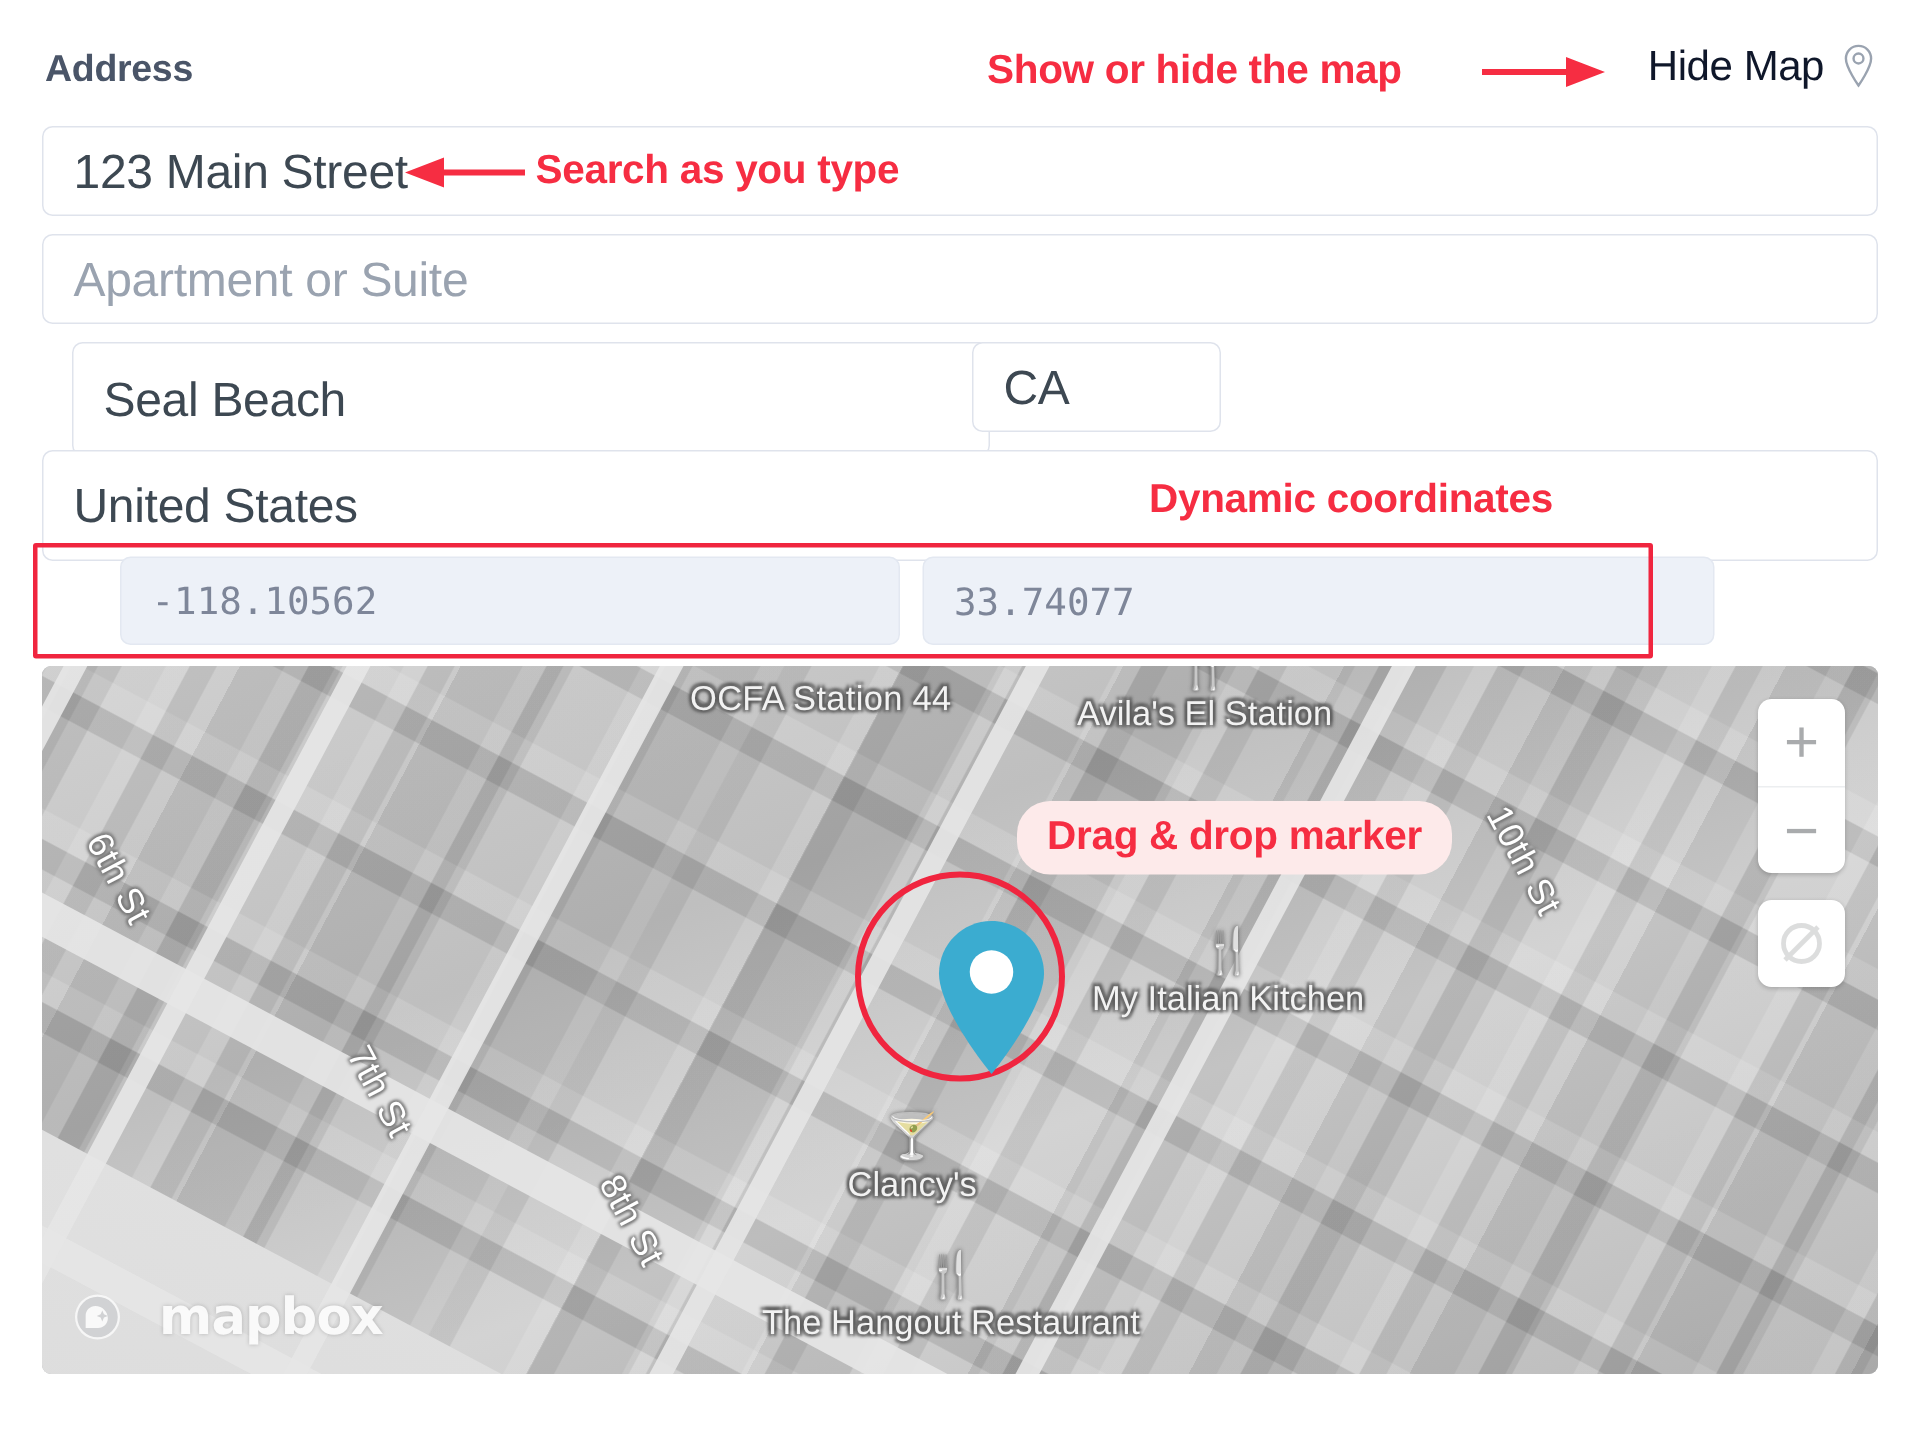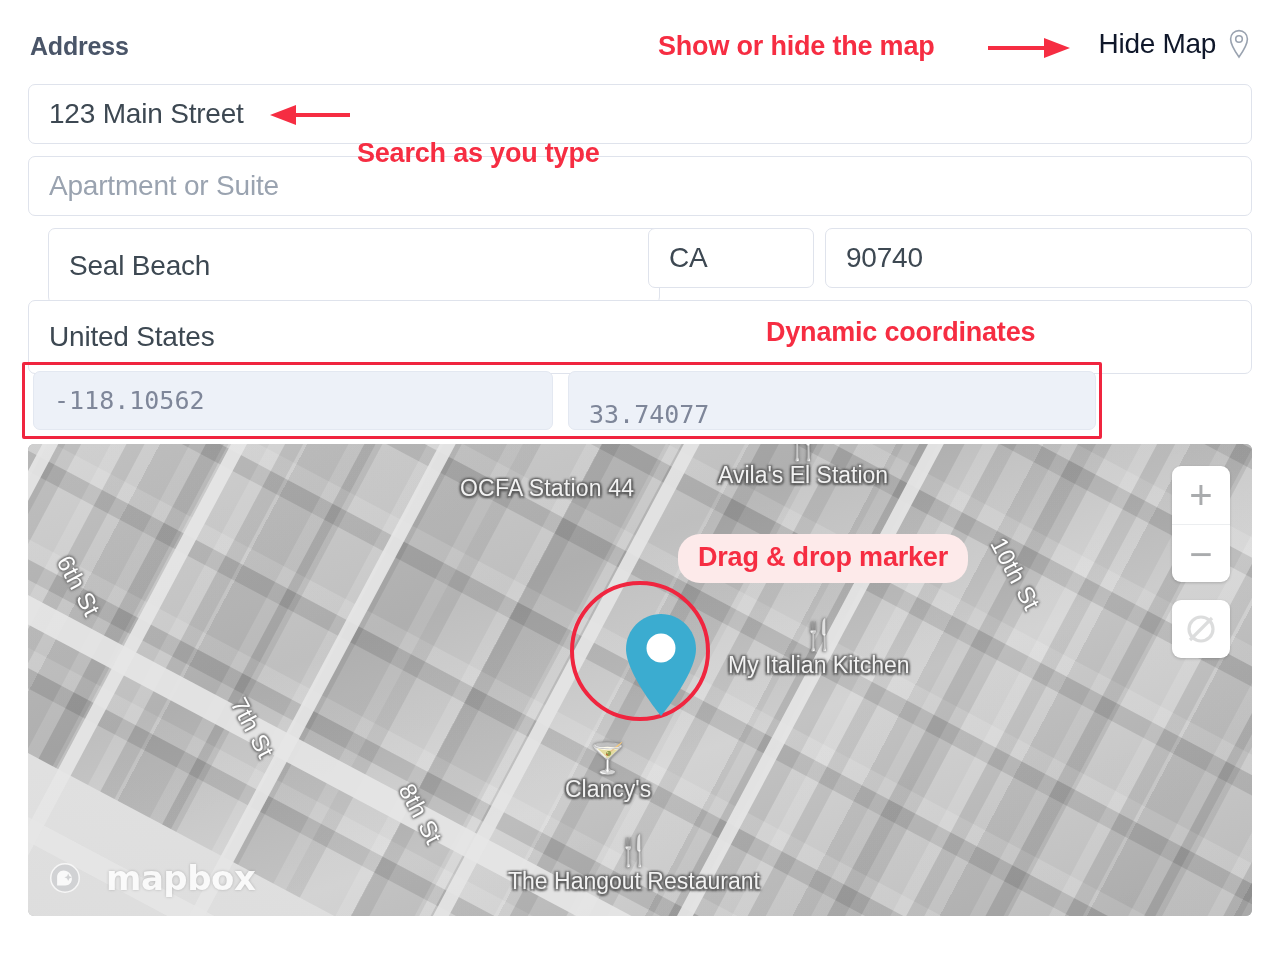--- a/index.html
+++ b/index.html
@@ -50,21 +50,21 @@
 
   
   .field {
     position: absolute;
     background: #ffffff;
     border: 1.5px solid #dfe3ec;
     border-radius: 7px;
     display: flex;
     align-items: center;
     padding: 0 20px;
-    font-size: 28px;
+    font-size: 32px;
     color: #3d4852;
     letter-spacing: -0.2px;
     overflow: hidden;
     white-space: nowrap;
   }
   .field.placeholder { color: #9aa3b0; }
 
   .f-street { left: 28px;  top: 84px;  width: 1224px; height: 60px; }
   .f-apt    { left: 28px;  top: 156px; width: 1224px; height: 60px; }
   .f-city   { left: 28px;  top: 228px; width: 612px;  height: 76px; margin-left: 20px; }
@@ -73,27 +73,28 @@
   .f-country{ left: 28px;  top: 300px; width: 1224px; height: 74px; }
 
   
   .coord {
     position: absolute;
     background: #edf1f8;
     border: 1.5px solid #e3e8f1;
     border-radius: 7px;
     display: flex;
     align-items: center;
-    padding: 0 20px;
+    padding: 13px 20px;
     font-family: "DejaVu Sans Mono", "Liberation Mono", monospace;
     font-size: 25px;
     color: #7e8699;
     letter-spacing: 0px;
     white-space: nowrap;
     overflow: hidden;
+    margin-left: 47px;
   }
   .c-lng  { left: 33px;  top: 371px; width: 520px; height: 59px; }
   .c-lat  { left: 568px; top: 371px; width: 528px; height: 59px; align-items: flex-end; }
   .c-zoom { left: 1110px;top: 371px; width: 142px; height: 59px; }
 
   
   .coord-highlight {
     position: absolute;
     left: 22px; top: 362px;
     width: 1080px; height: 77px;
@@ -174,21 +175,20 @@
     font-family: "Liberation Sans", sans-serif;
     font-size: 23px;
     letter-spacing: 0.2px;
     text-shadow:
       -1.5px -1.5px 2px rgba(90,90,90,0.95),
        1.5px -1.5px 2px rgba(90,90,90,0.95),
       -1.5px  1.5px 2px rgba(90,90,90,0.95),
        1.5px  1.5px 2px rgba(90,90,90,0.95);
     white-space: nowrap;
     pointer-events: none;
-    margin-top: 23px;
   }
   .street-label {
     position: absolute;
     color: #ffffff;
     font-size: 24px;
     font-weight: normal;
     letter-spacing: 0.3px;
     text-shadow:
       -1.2px -1.2px 2px rgba(120,120,120,0.9),
        1.2px -1.2px 2px rgba(120,120,120,0.9),
@@ -298,21 +298,21 @@
     position: absolute;
     color: #f62d42;
     font-weight: bold;
     font-size: 27px;
     letter-spacing: -0.2px;
     white-space: nowrap;
     text-shadow: 0 1px 1px rgba(255,255,255,0.85);
     pointer-events: none;
   }
   .anno-show-hide { left: 658px; top: 31px; }
-  .anno-search    { left: 357px; top: 98px; margin-top: 40px; }
+  .anno-search    { left: 357px; top: 98px; }
   .anno-coords    { left: 766px; top: 317px; }
   .anno-drag {
     left: 678px; top: 534px;
     background: #fdeaea;
     border-radius: 22px;
     padding: 8px 20px 10px 20px;
     text-shadow: none;
     font-size: 27px;
   }
   .arrow { position: absolute; pointer-events: none; }
@@ -347,23 +347,20 @@
   </div>
 
   <div class="field f-city">
     <span>Seal Beach</span>
   </div>
 
   <div class="field f-state">
     <span>CA</span>
   </div>
 
-  <div class="field f-zip">
-    <span>90740</span>
-  </div>
 
   <div class="field f-country">
     <span>United States</span>
   </div>
 
   <div class="coord c-lng">
     <span>-118.10562</span>
   </div>
   <div class="coord c-lat">
     <span>33.74077</span>

